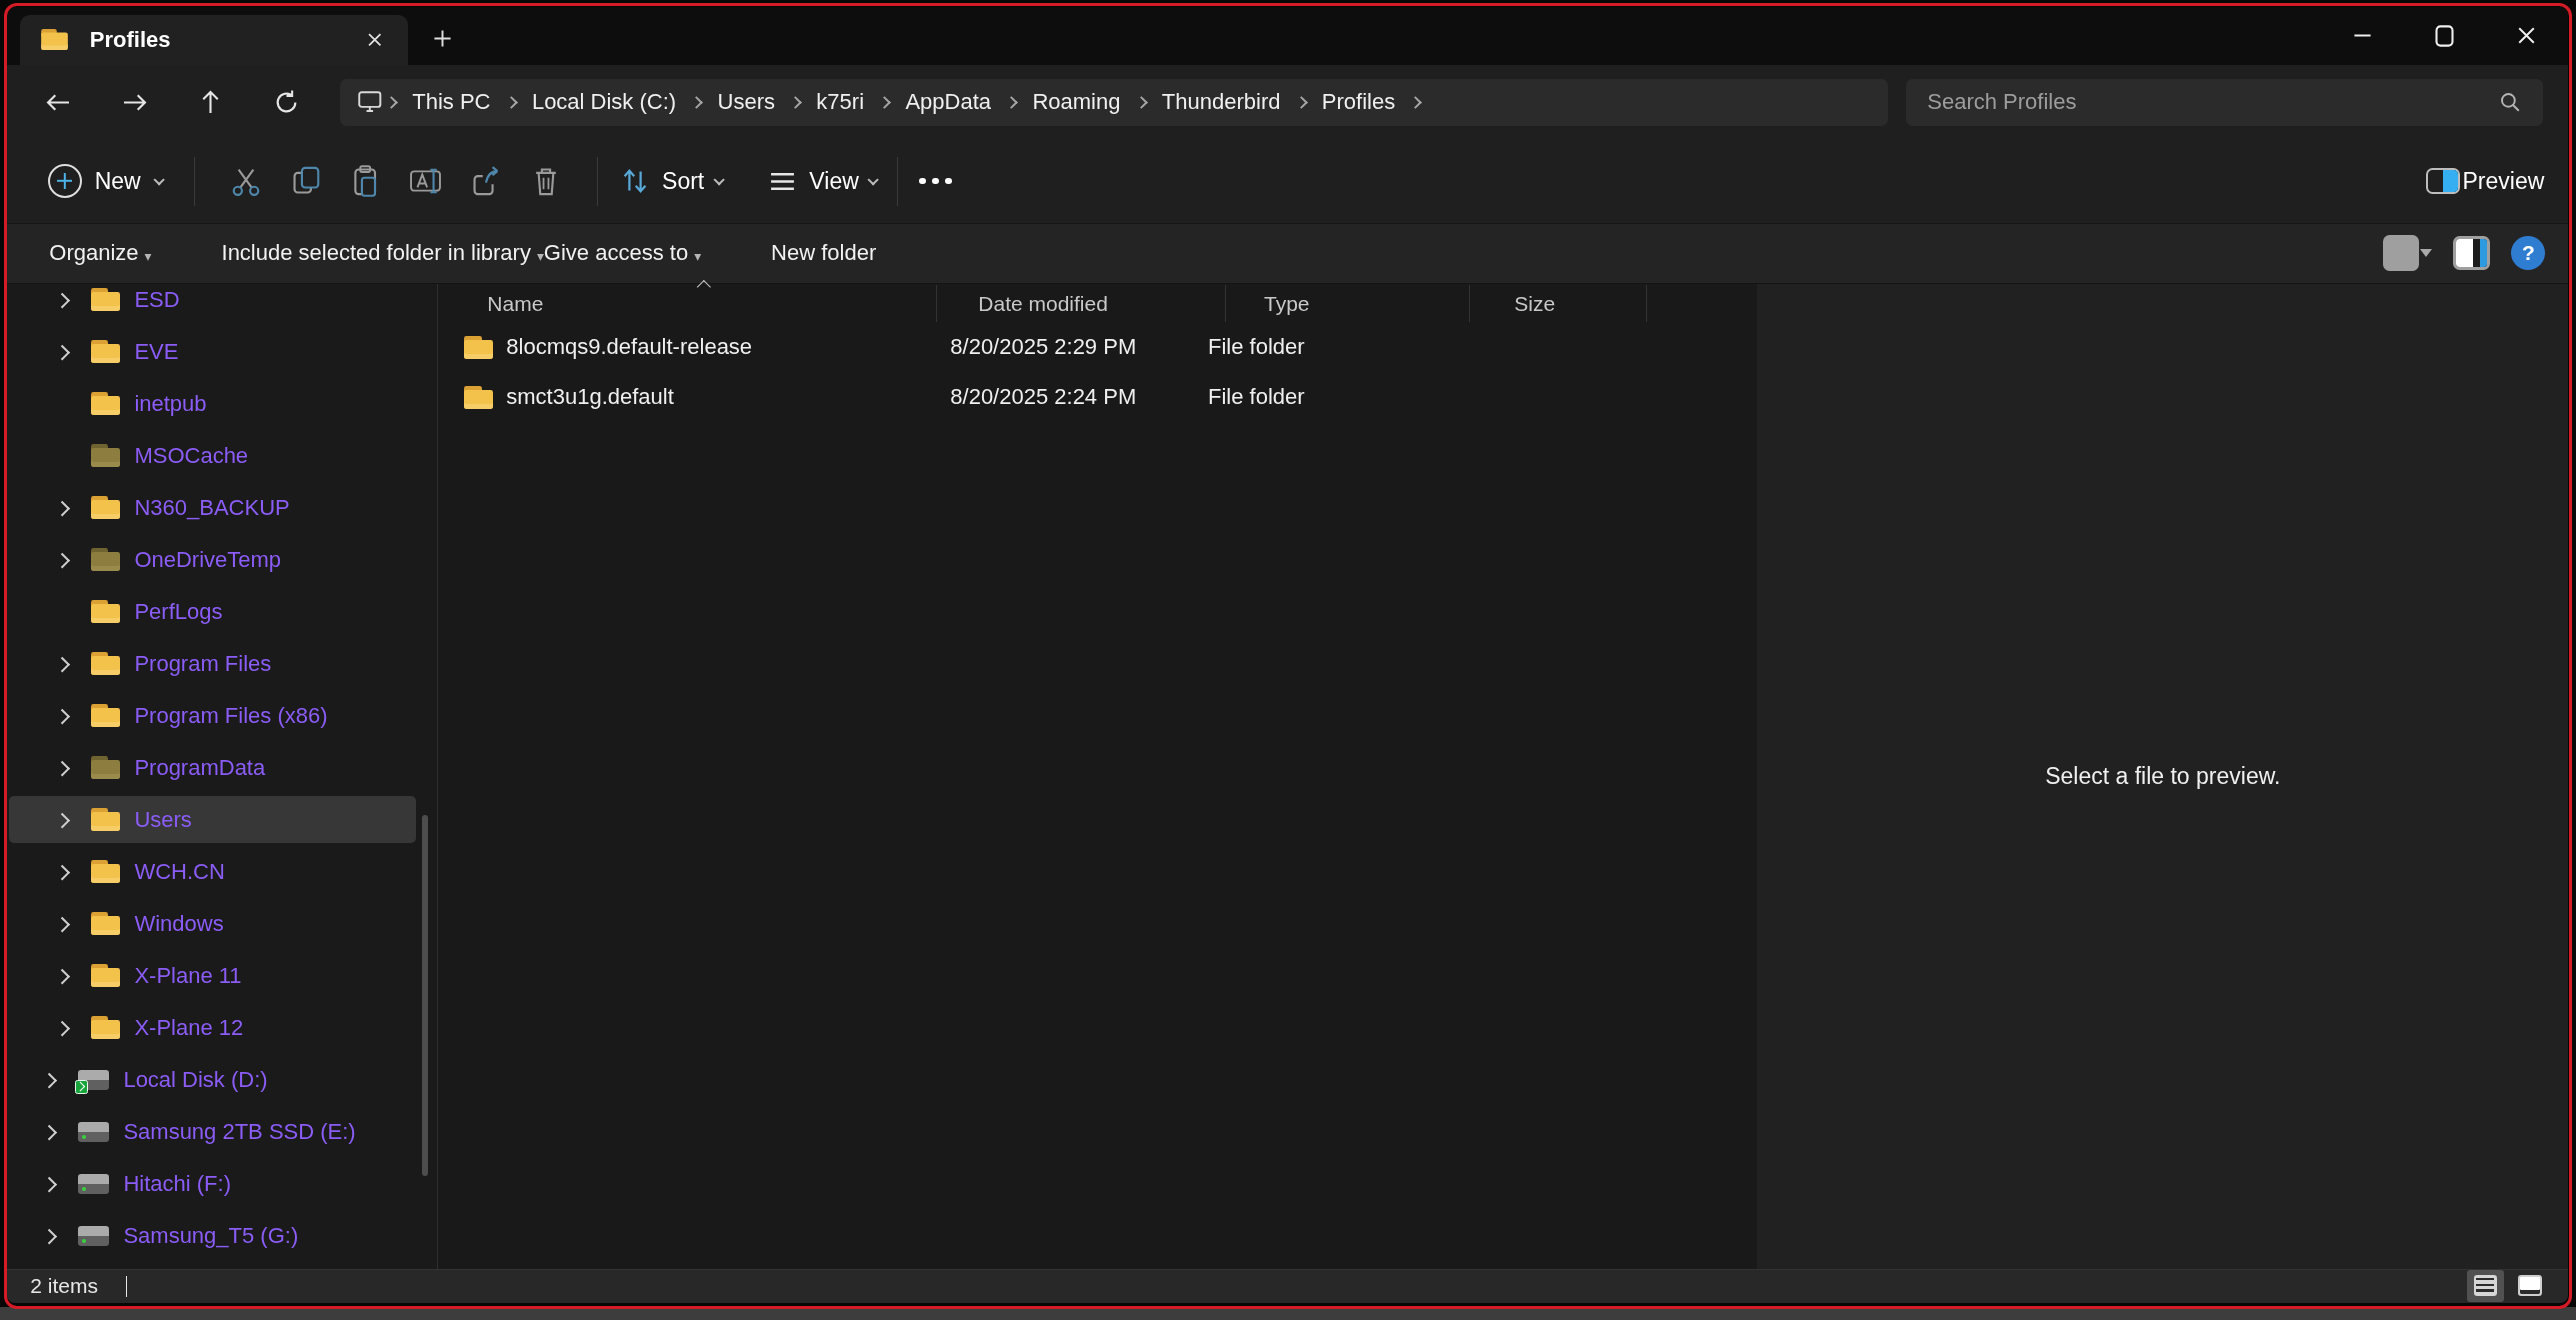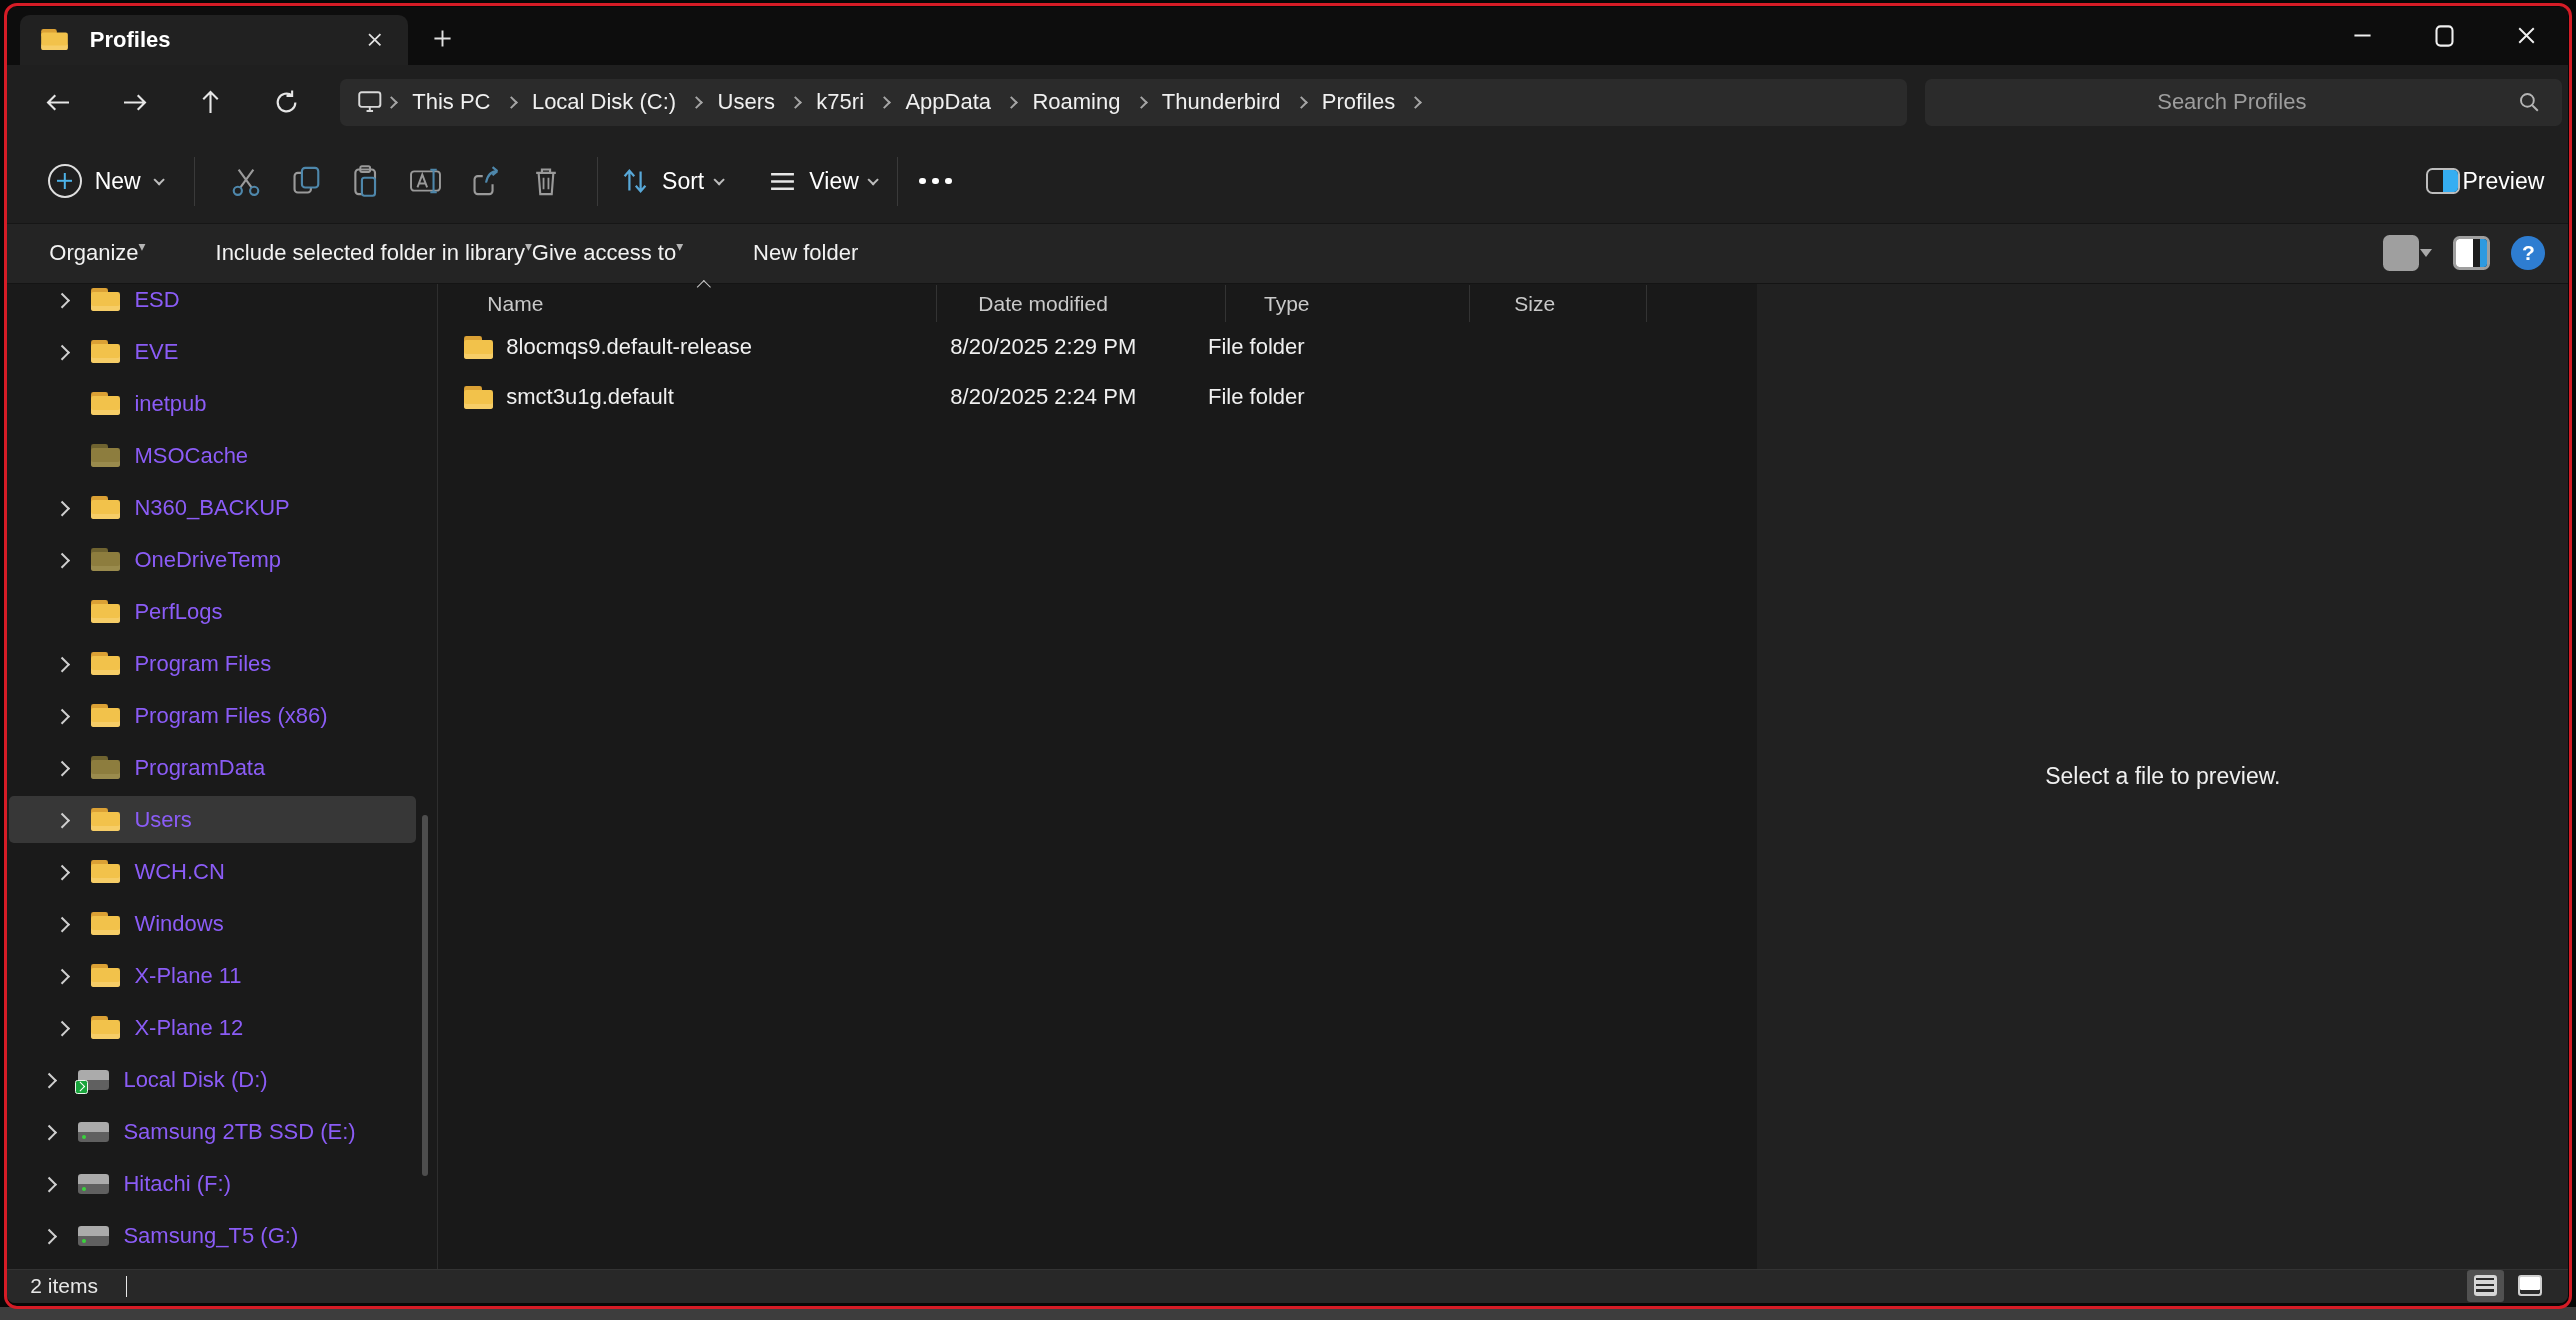--- a/index.html
+++ b/index.html
@@ -18,21 +18,21 @@
   .titlebar { height:58px; background:#0d0d0d; display:flex; align-items:flex-end; position:relative; flex:none; }
   .tab { margin-left:13px; width:388px; height:50px; background:#212121; border-radius:9.7px 9.7px 0 0;
          display:flex; align-items:center; padding:0 18px 0 19.5px; }
   .tab-label { font-size:22px; font-weight:bold; color:#fff; margin-left:21px; flex:1; }
   .tab-close { width:32px; height:32px; display:flex; align-items:center; justify-content:center; border-radius:4.9px; }
   .newtab { width:39px; height:39px; margin:0 0 6.5px 14.6px; display:flex; align-items:center; justify-content:center; border-radius:4.9px; }
   .caption-btns { position:absolute; right:23px; top:8px; display:flex; gap:45px; align-items:center; height:42px; }
   .cap { width:37px; height:37px; display:flex; align-items:center; justify-content:center; }
 
   
-  .navbar { height:75px; display:flex; align-items:center; padding:0 6px 0 29px; gap:0; flex:none;text-align:center; }
+  .navbar { height:75px; display:flex; align-items:center; padding:0 25px 0 29px; gap:0; flex:none; }
   .nav-btn { width:45px; height:45px; display:flex; align-items:center; justify-content:center; border-radius:6.5px; margin-right:31px; }
   .crumb-box { flex:1; height:47px; background:#2b2b2b; border-radius:6.5px; display:flex; align-items:center;
                padding:0 16px; margin-right:18px; overflow:hidden; }
   .crumb-item { font-size:22px; color:#f0f0f0; padding:0 13px; white-space:nowrap; }
   .crumb-sep { width:9px; height:9px; border-right:2px solid #a5a5a5; border-bottom:2px solid #a5a5a5;
                transform:rotate(-45deg); margin:0 3.2px; flex:none; }
   .search-box { width:637px; height:47px; background:#2b2b2b; border-radius:6.5px; display:flex; align-items:center;
                 padding:0 21px; flex:none; }
   .search-ph { font-size:22px; color:#9d9d9d; flex:1; }
 
@@ -52,21 +52,21 @@
   .cmd-label { font-size:23px; color:#fff; margin:0 9.7px 0 11.4px; }
   .dots3 { width:6.5px; height:6.5px; border-radius:50%; background:#fff; box-shadow:13px 0 0 #fff, 26px 0 0 #fff; margin-right:26px; }
   .cmd-right { margin-left:auto; display:flex; align-items:center; gap:14.6px; }
   .preview-toggle-icon { width:34px; height:26px; border:2px solid #bdbdbd; border-radius:6.5px; overflow:hidden; display:flex; }
   .preview-toggle-icon i { display:block; width:50%; height:100%; }
   .preview-toggle-icon .rt { background:#35aef2; }
 
   
   .toolbar { height:60px; background:#242424; display:flex; align-items:center; padding:0 23px 0 42px;
              border-bottom:0.8px solid #141414; flex:none; }
-  .tool-item { font-size:22px; color:#f2f2f2; display:flex; align-items:flex-start; gap:0; }
+  .tool-item { font-size:22px; color:#f2f2f2; display:flex; align-items:flex-end; gap:6px; }
   .tool-arrow { font-size:13.8px; color:#b5b5b5; transform:translateY(-1.6px); }
   .tool-right { margin-left:auto; display:flex; align-items:center; gap:21px; }
   .tv-icon { width:36px; height:36px; background:#9f9f9f; border-radius:6.5px; padding:6.5px 5.7px; }
   .tv-lines { width:100%; height:100%; background:repeating-linear-gradient(#3a3a3a 0 3.2px, transparent 3.2px 7.3px); }
   .tv-arrow { width:0; height:0; border-left:6.5px solid transparent; border-right:6.5px solid transparent;
               border-top:8px solid #a9a9a9; margin-left:-4.9px; }
   .pp-icon { width:37px; height:34px; border:3.2px solid #9f9f9f; border-radius:6.5px; background:#1c1c1c; display:flex; overflow:hidden; }
   .pp-icon .wl { width:55%; background:#fff; }
   .pp-icon .bl { width:24%; margin-left:auto; background:#2e9ae0; }
   .help-btn { width:34px; height:34px; border-radius:50%; background:#2e7dd1; color:#fff; font-size:21px; font-weight:bold;

